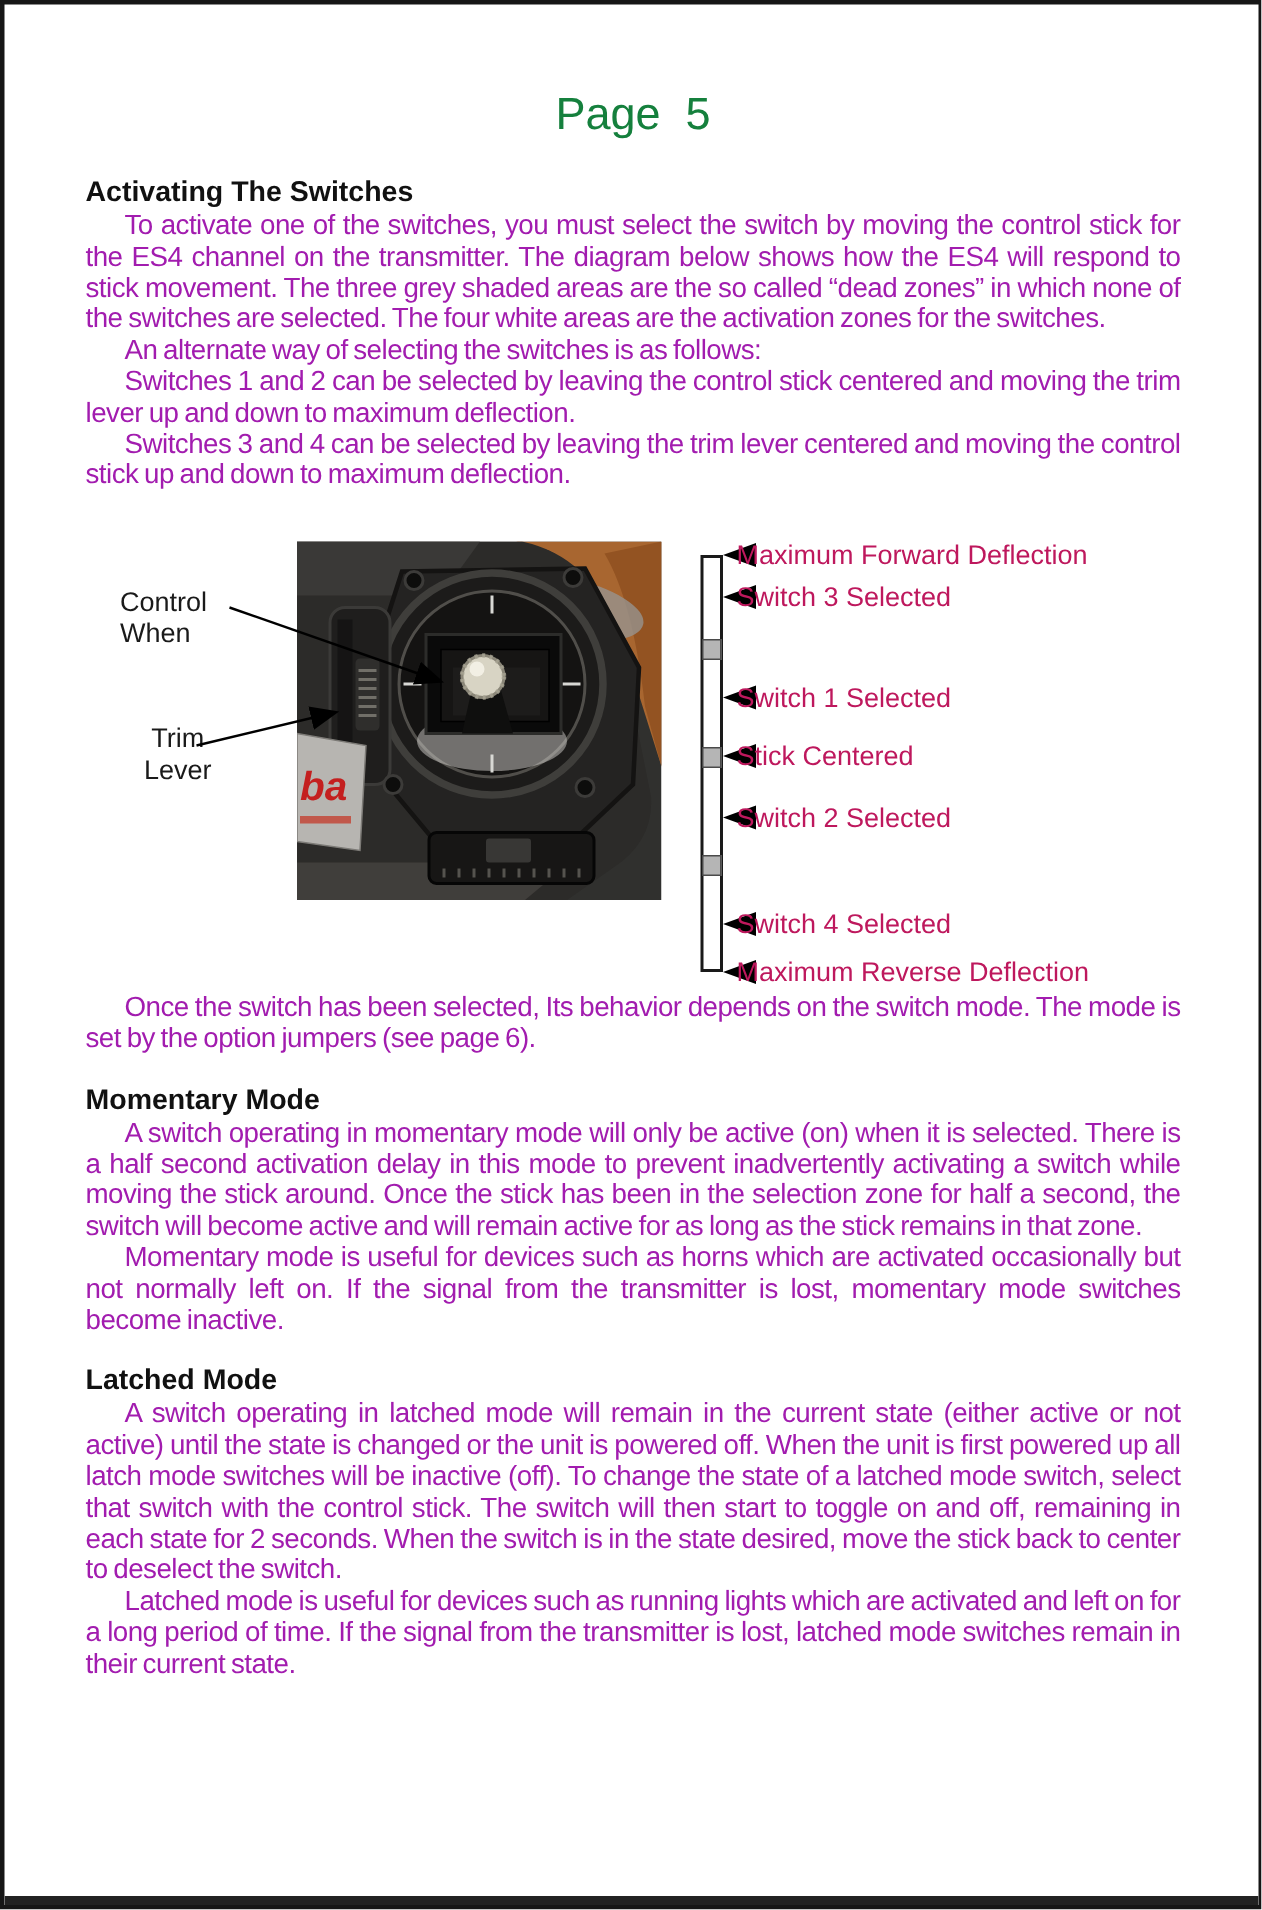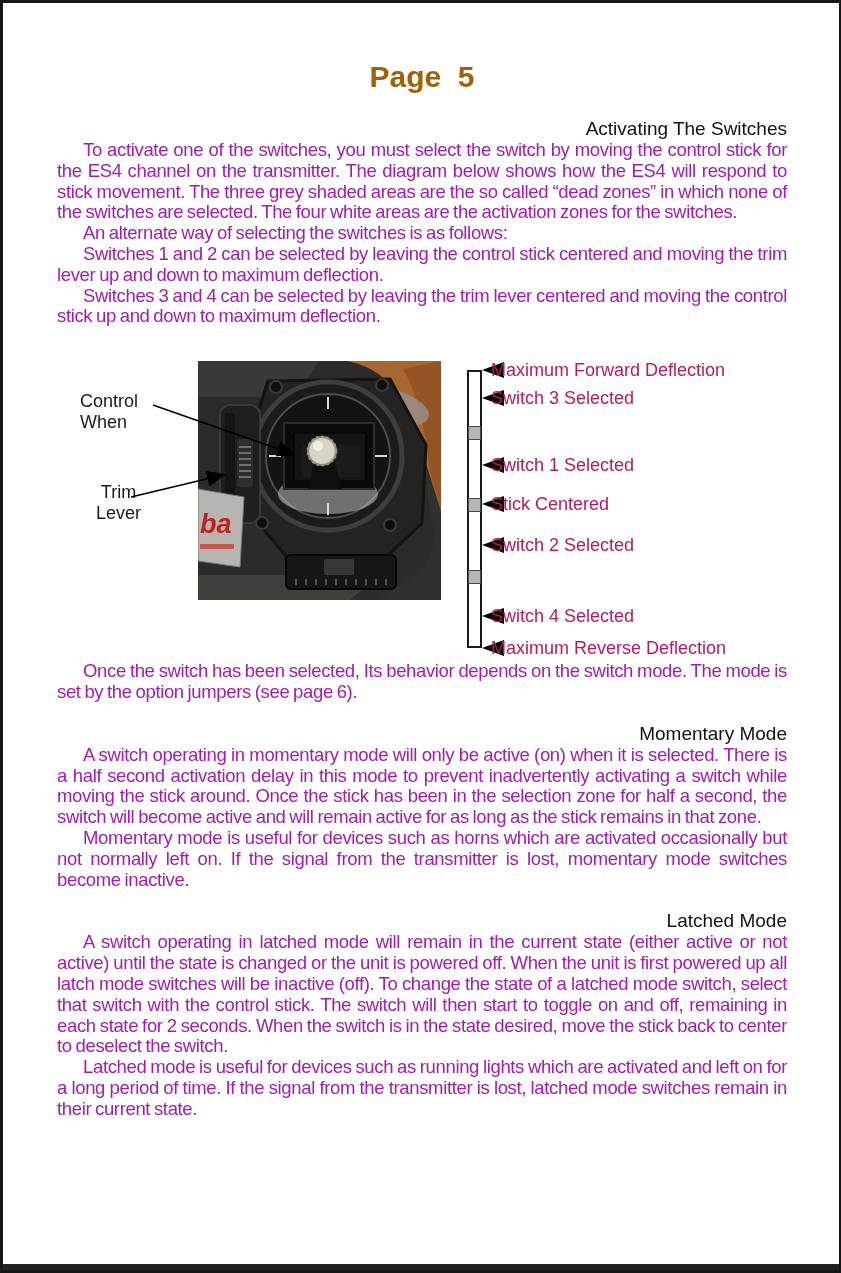--- a/index.html
+++ b/index.html
@@ -21,29 +21,29 @@
     position: absolute; left: 0; right: 0; bottom: 0;
     height: 6px; background: #222222;
   }
   .content {
     position: absolute; left: 54px; top: 0; width: 730px;
   }
   .page-title {
     margin: 56px 0 0 0;
     text-align: center;
     font-size: 30px; line-height: 36px;
-    font-weight: bold;
+    font-weight: normal;
     white-space: pre;
-    color: #a16207;
+    color: #15803d;
   }
   .section-heading {
     margin: 23px 0 0 0;
-    text-align: right;
+    text-align: left;
     font-size: 19px; line-height: 22px;
-    font-weight: normal;
+    font-weight: bold;
     color: #111;
   }
   p.body-text {
     margin: 0;
     font-size: 18.5px;
     line-height: 20.8px;
     text-align: justify;
     letter-spacing: -0.35px;
     word-spacing: -1px;
     color: #a21caf;

